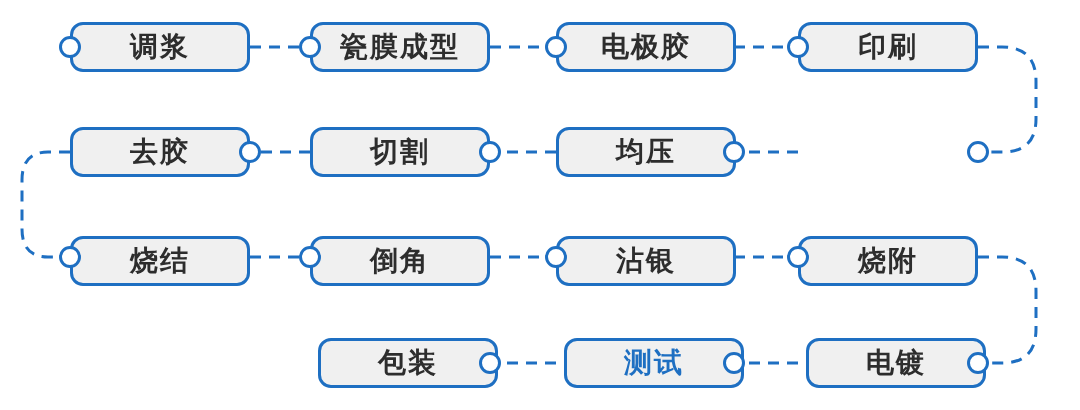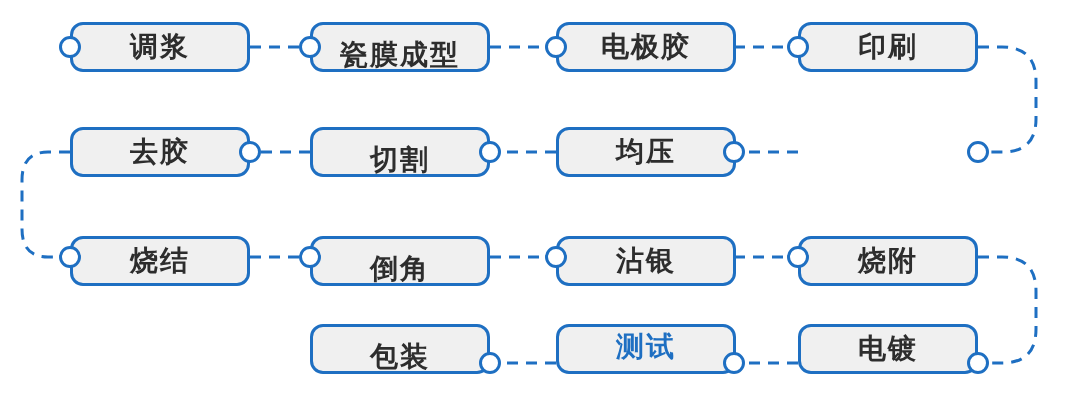--- a/index.html
+++ b/index.html
@@ -46,25 +46,25 @@
     display:flex;align-items:center;justify-content:center;
     z-index:1;
   }
   .node span{
     font-size:28px;
     font-weight:bold;
     color:var(--text);
     letter-spacing:2px;
     line-height:1;
   }
-  .node.highlight span{ color:var(--accent);font-family:Liberation Mono, monospace; }
+  .node.highlight span{ color:var(--accent); }
   
-  .c1{left:70px;} .c2{left:310px;align-items:flex-end;} .c3{left:556px;} .c4{left:798px;justify-content:center;}
+  .c1{left:70px;} .c2{left:310px;} .c3{left:556px;} .c4{left:798px;justify-content:center;}
   
-  .r1{top:22px;} .r2{top:127px;} .r3{top:236px;} .r4{top:324px;}
+  .r1{top:22px;} .r2{top:127px;} .r3{top:236px;} .r4{top:338px;margin-left:8px;}
 </style>
 </head>
 <body>
 
 <div class="stage">
 
   <svg class="wires" viewBox="0 0 1080 410" xmlns="http://www.w3.org/2000/svg">
 
     <path d="M250 47 H299"></path>
     <path d="M490 47 H545"></path>

